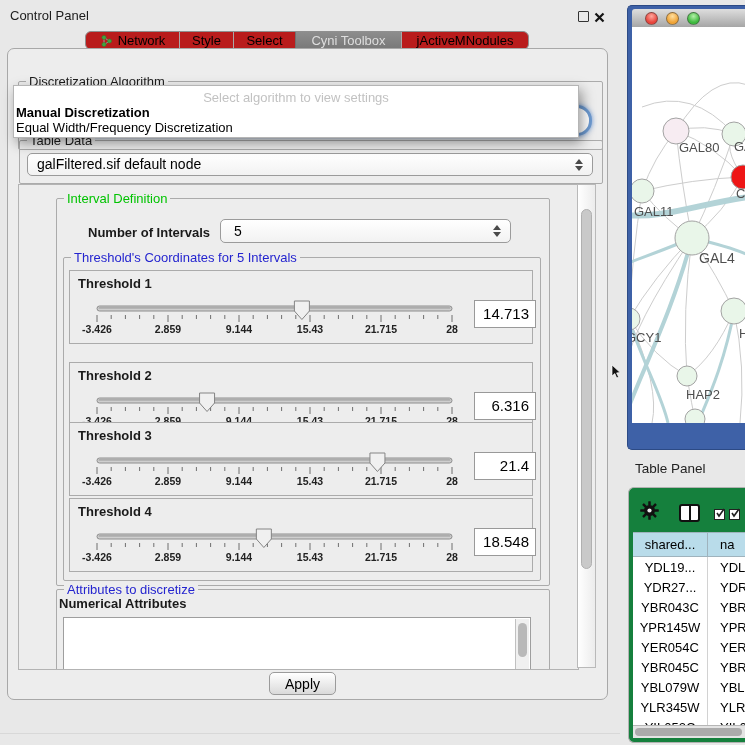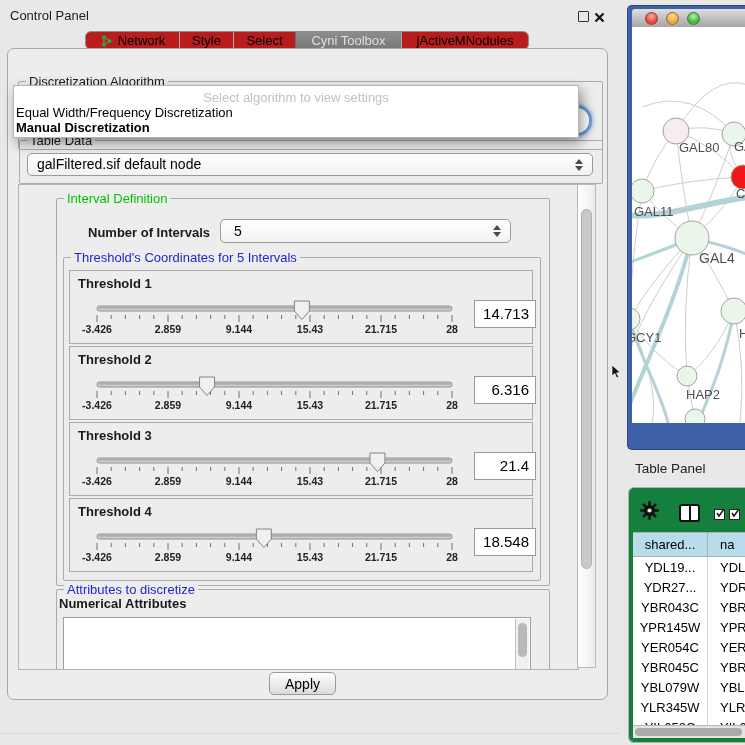--- a/index.html
+++ b/index.html
@@ -176,21 +176,21 @@
               <text x="7" y="33" text-anchor="middle" font-size="10.5" font-weight="bold" fill="#222" font-family="Liberation Sans, sans-serif">-3.426</text>
               <text x="78" y="33" text-anchor="middle" font-size="10.5" font-weight="bold" fill="#222" font-family="Liberation Sans, sans-serif">2.859</text>
               <text x="149" y="33" text-anchor="middle" font-size="10.5" font-weight="bold" fill="#222" font-family="Liberation Sans, sans-serif">9.144</text>
               <text x="220" y="33" text-anchor="middle" font-size="10.5" font-weight="bold" fill="#222" font-family="Liberation Sans, sans-serif">15.43</text>
               <text x="291" y="33" text-anchor="middle" font-size="10.5" font-weight="bold" fill="#222" font-family="Liberation Sans, sans-serif">21.715</text>
               <text x="362" y="33" text-anchor="middle" font-size="10.5" font-weight="bold" fill="#222" font-family="Liberation Sans, sans-serif">28</text>
               <polygon points="204.40501495576908,1 219.40501495576908,1 219.40501495576908,11 211.90501495576908,19.5 204.40501495576908,11" fill="#f0f0f0" stroke="#848484" stroke-width="1"></polygon>
             </svg>
             <div class="tvalue">14.713</div>
           </div>
-          <div class="tbox" style="top: 88px;">
+          <div class="tbox" style="top: 104px;">
             <div class="tlabel">Threshold 2</div>
             <svg width="400" height="36">
               <rect x="7" y="6" width="355" height="5" rx="2.5" fill="#cfcfcf" stroke="#8e8e8e" stroke-width="1"></rect>
               <rect x="8.5" y="7" width="352" height="1.8" rx="1" fill="#adadad"></rect>
               <line x1="7" y1="15" x2="7" y2="22" stroke="#6f6f6f" stroke-width="1"></line>
               <line x1="21.2" y1="15" x2="21.2" y2="19" stroke="#6f6f6f" stroke-width="1"></line>
               <line x1="35.4" y1="15" x2="35.4" y2="19" stroke="#6f6f6f" stroke-width="1"></line>
               <line x1="49.6" y1="15" x2="49.6" y2="19" stroke="#6f6f6f" stroke-width="1"></line>
               <line x1="63.8" y1="15" x2="63.8" y2="19" stroke="#6f6f6f" stroke-width="1"></line>
               <line x1="78" y1="15" x2="78" y2="22" stroke="#6f6f6f" stroke-width="1"></line>
@@ -464,22 +464,22 @@
         </div>
     </div>
     <div id="hscroll">
         <div class="thumb"></div>
       </div>
   </div>
 
   <div class="abs" id="popup">
     <div class="hint">Select algorithm to view settings</div>
     <div id="popup-opts">
+        <div class="opt bold">Manual Discretization</div>
         <div class="opt">Equal Width/Frequency Discretization</div>
-        <div class="opt bold">Manual Discretization</div>
       </div>
   </div>
 
   <div class="abs" id="cursor">
     <svg width="12" height="16">
         <path d="M1,0 L1,11 L3.8,8.6 L5.7,13 L7.6,12.1 L5.6,7.9 L9.2,7.6 Z" fill="#111" stroke="#fff" stroke-width="0.7"></path>
       </svg>
   </div>
 </div>
 

